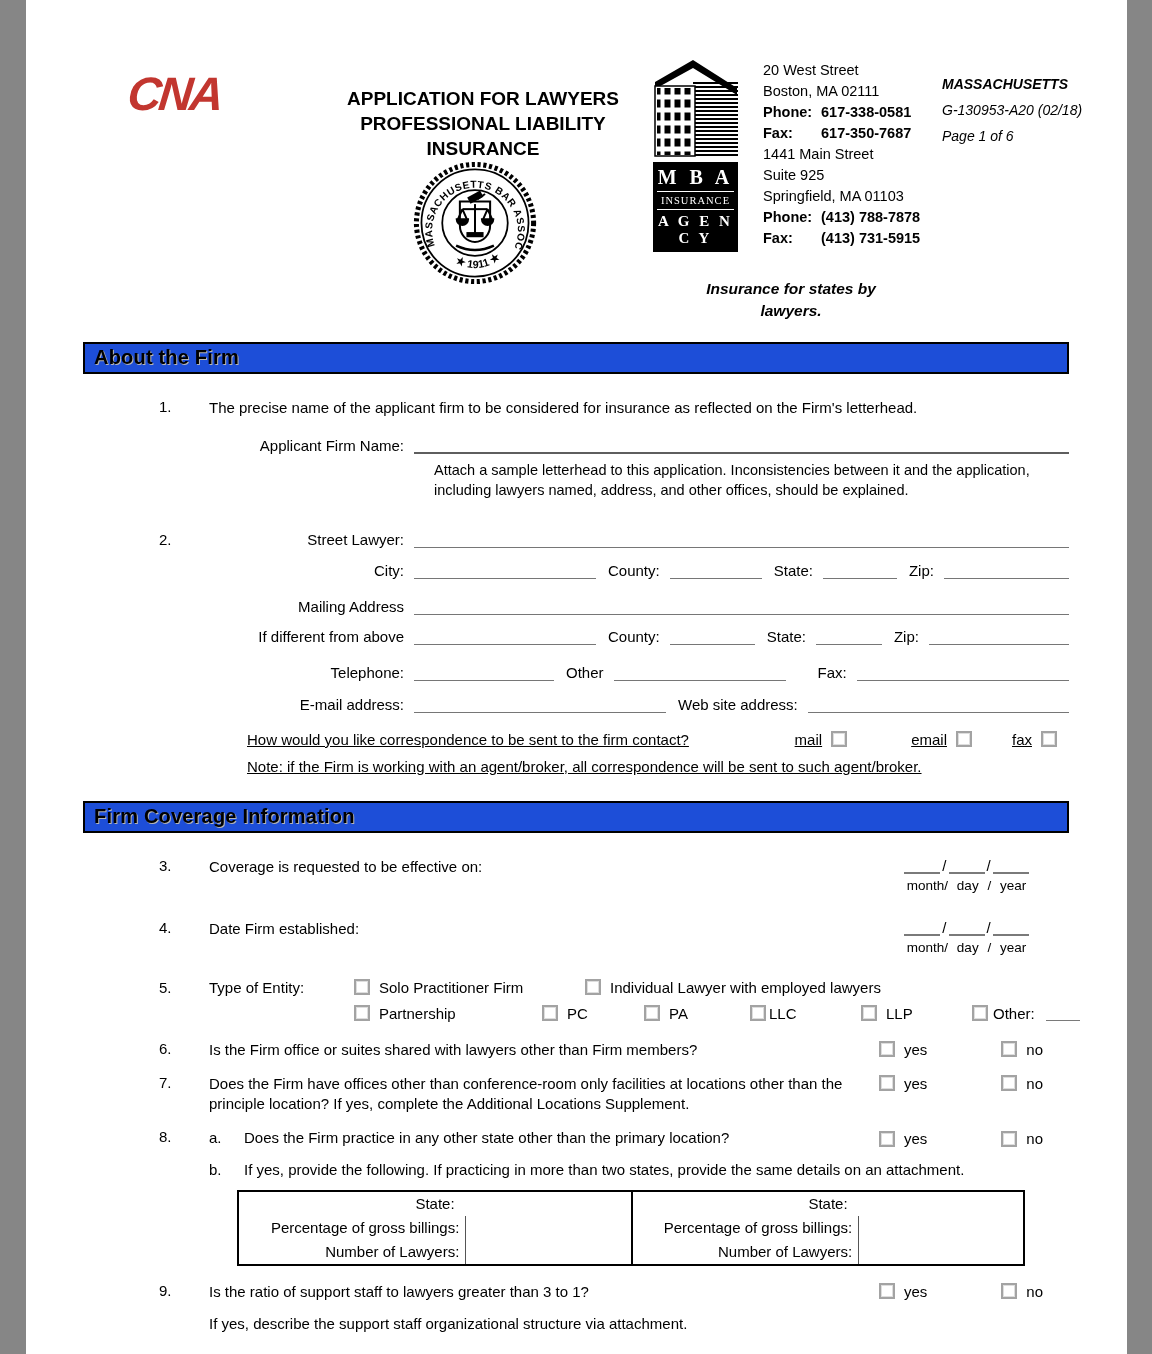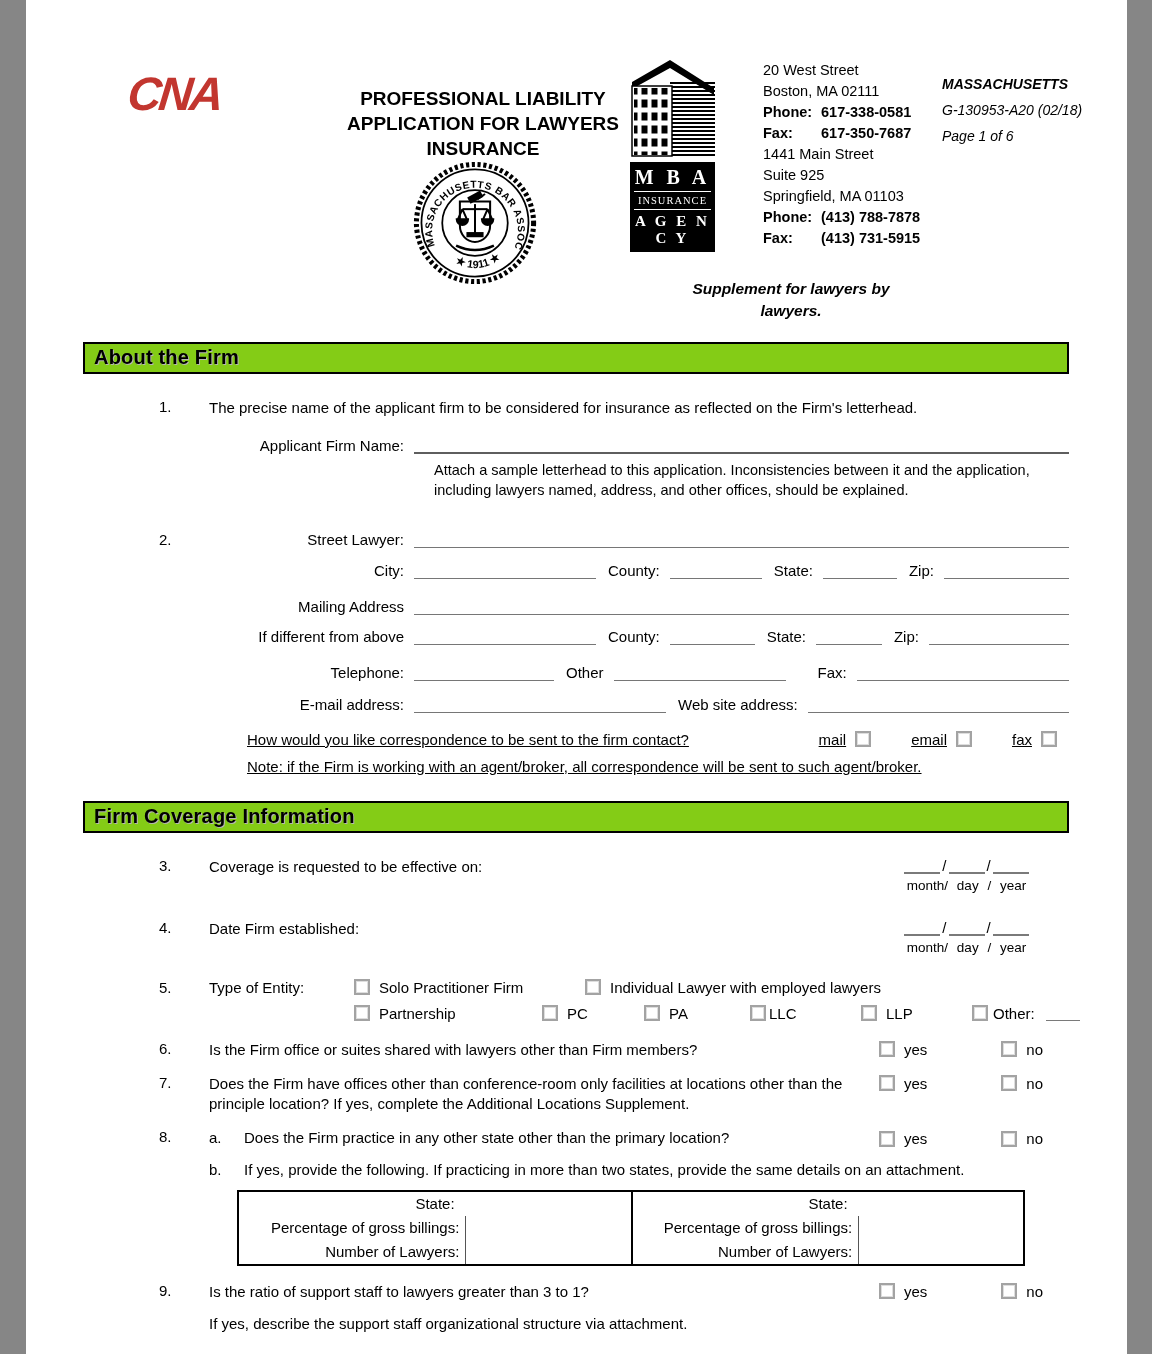--- a/index.html
+++ b/index.html
@@ -5,36 +5,36 @@
   html,body { margin:0; padding:0; background:#868686; font-family:"Liberation Sans","DejaVu Sans",sans-serif; color:#000; }
   .page { position:relative; width:1101px; height:1354px; margin-left:26px; background:#fff; overflow:hidden; }
 
   
   .header { position:relative; height:342px; }
   .cna-logo { position:absolute; left:102px; top:70px; font-size:47px; font-weight:900; font-style:italic;
               letter-spacing:-3px; color:#c2362f; transform:skewX(-6deg); line-height:1; }
   .title-block { position:absolute; left:252px; top:86px; width:410px; text-align:center;
                  font-size:19px; font-weight:bold; line-height:1.32; }
   .seal { position:absolute; left:386px; top:160px; }
-  .mba-logo { position:absolute; left:604px; top:58px; width:85px; }
+  .mba-logo { position:absolute; left:627px; top:58px; width:85px; }
   .mba-black { background:#000; color:#fff; text-align:center; font-family:"Liberation Serif","DejaVu Serif",serif; padding:4px 0 5px; }
   .mba-name { font-size:20px; font-weight:bold; letter-spacing:4px; border-bottom:1.5px solid #fff; padding-bottom:2px; margin:0 4px; }
   .mba-l2 { font-size:10.5px; letter-spacing:1px; border-bottom:1.5px solid #fff; padding:3px 0 3px; margin:0 4px; }
   .mba-l3 { font-size:15px; letter-spacing:3px; padding-top:3px;font-weight:bold; }
   .address { position:absolute; left:737px; top:60px; font-size:14.5px; line-height:1.45; }
   .addr-bold { display:flex; font-weight:bold; }
   .addr-bold .al { width:58px; }
   .doc-info { position:absolute; left:916px; top:66px; font-size:14px; font-style:italic; line-height:1.85; }
   .doc-info .d1 { font-weight:bold;margin-top:6px; }
   .tagline { position:absolute; left:640px; top:278px; width:250px; text-align:center;
              font-size:15.5px; font-weight:bold; font-style:italic; line-height:1.4; }
 
   
   .content { margin:0 58px 0 57px; font-size:15px; }
-  .section-bar { background:#84cc16; border:2px solid #000; height:28px; line-height:27px;
+  .section-bar { background:#1d4ed8; border:2px solid #000; height:28px; line-height:27px;
                  padding-left:9px; font-size:20px; font-weight:bold; letter-spacing:0.2px;
                  text-shadow:1px 1px 0 #b5b5b5; }
 
   .q { display:flex; align-items:flex-start; margin-left:76px; }
   .q-num { flex:0 0 50px; }
   .q-text { flex:1; line-height:1.35; }
   .fl-row { display:flex; align-items:flex-end; position:relative; }
   .row-num { position:absolute; left:76px; bottom:0; }
   .fl-label { flex:0 0 331px; text-align:right; padding-right:10px; box-sizing:border-box; }
   .ln { border-bottom:1.5px solid #767676; height:1.15em; flex:1; }
@@ -77,22 +77,22 @@
 </style>
 </head>
 <body>
 
 <div class="page">
 
   <div class="header">
     <div class="cna-logo">CNA</div>
 
     <div class="title-block">
+      <div>APPLICATION FOR LAWYERS</div>
       <div>PROFESSIONAL LIABILITY</div>
-      <div>APPLICATION FOR LAWYERS</div>
       <div>INSURANCE</div>
     </div>
 
     <div class="seal">
       <svg width="126" height="126" viewBox="0 0 100 100">
         <circle cx="50" cy="50" r="46.5" fill="none" stroke="#000" stroke-width="4" stroke-dasharray="2.5 2.1"></circle>
         <circle cx="50" cy="50" r="42.5" fill="#fff" stroke="#000" stroke-width="1.4"></circle>
         <circle cx="50" cy="50" r="26" fill="none" stroke="#000" stroke-width="1.4"></circle>
         <defs>
           <path id="arcTop" d="M 19,70 A 34,34 0 1 1 81,70"></path>
@@ -167,21 +167,21 @@
         </div>
     </div>
 
     <div class="doc-info">
       <div class="d1">MASSACHUSETTS</div>
       <div>G-130953-A20 (02/18)</div>
       <div>Page 1 of 6</div>
     </div>
 
     <div class="tagline">
-      <div>Supplement for lawyers by</div>
+      <div>Insurance for states by</div>
       <div>lawyers.</div>
     </div>
   </div>
 
   <div class="content">
     <div class="section-bar">About the Firm</div>
 
     <div class="q mt24">
       <span class="q-num">1.</span>
       <span class="q-text">The precise name of the applicant firm to be considered for insurance as reflected on the Firm's letterhead.</span>
@@ -240,21 +240,21 @@
     <div class="fl-row mt13">
       <span class="fl-label">E-mail address:</span>
       <span class="ln fixed" style="width:252px;"></span>
       <span class="il">Web site address:</span>
       <span class="ln"></span>
     </div>
 
     <div class="fl-row mt18 indent164" style="align-items:center;">
       <span>How would you like correspondence to be sent to the firm contact?</span>
       <span style="flex:1"></span>
-      <span class="grp" style="margin-right:40px;text-align:right;">
+      <span class="grp" style="margin-right:64px;text-align:right;">
           <span>mail</span>
           <span class="cb"></span>
         </span>
       <span class="grp" style="margin-right:40px;">
           <span>email</span>
           <span class="cb"></span>
         </span>
       <span class="grp" style="margin-right:12px;">
           <span>fax</span>
           <span class="cb"></span>

